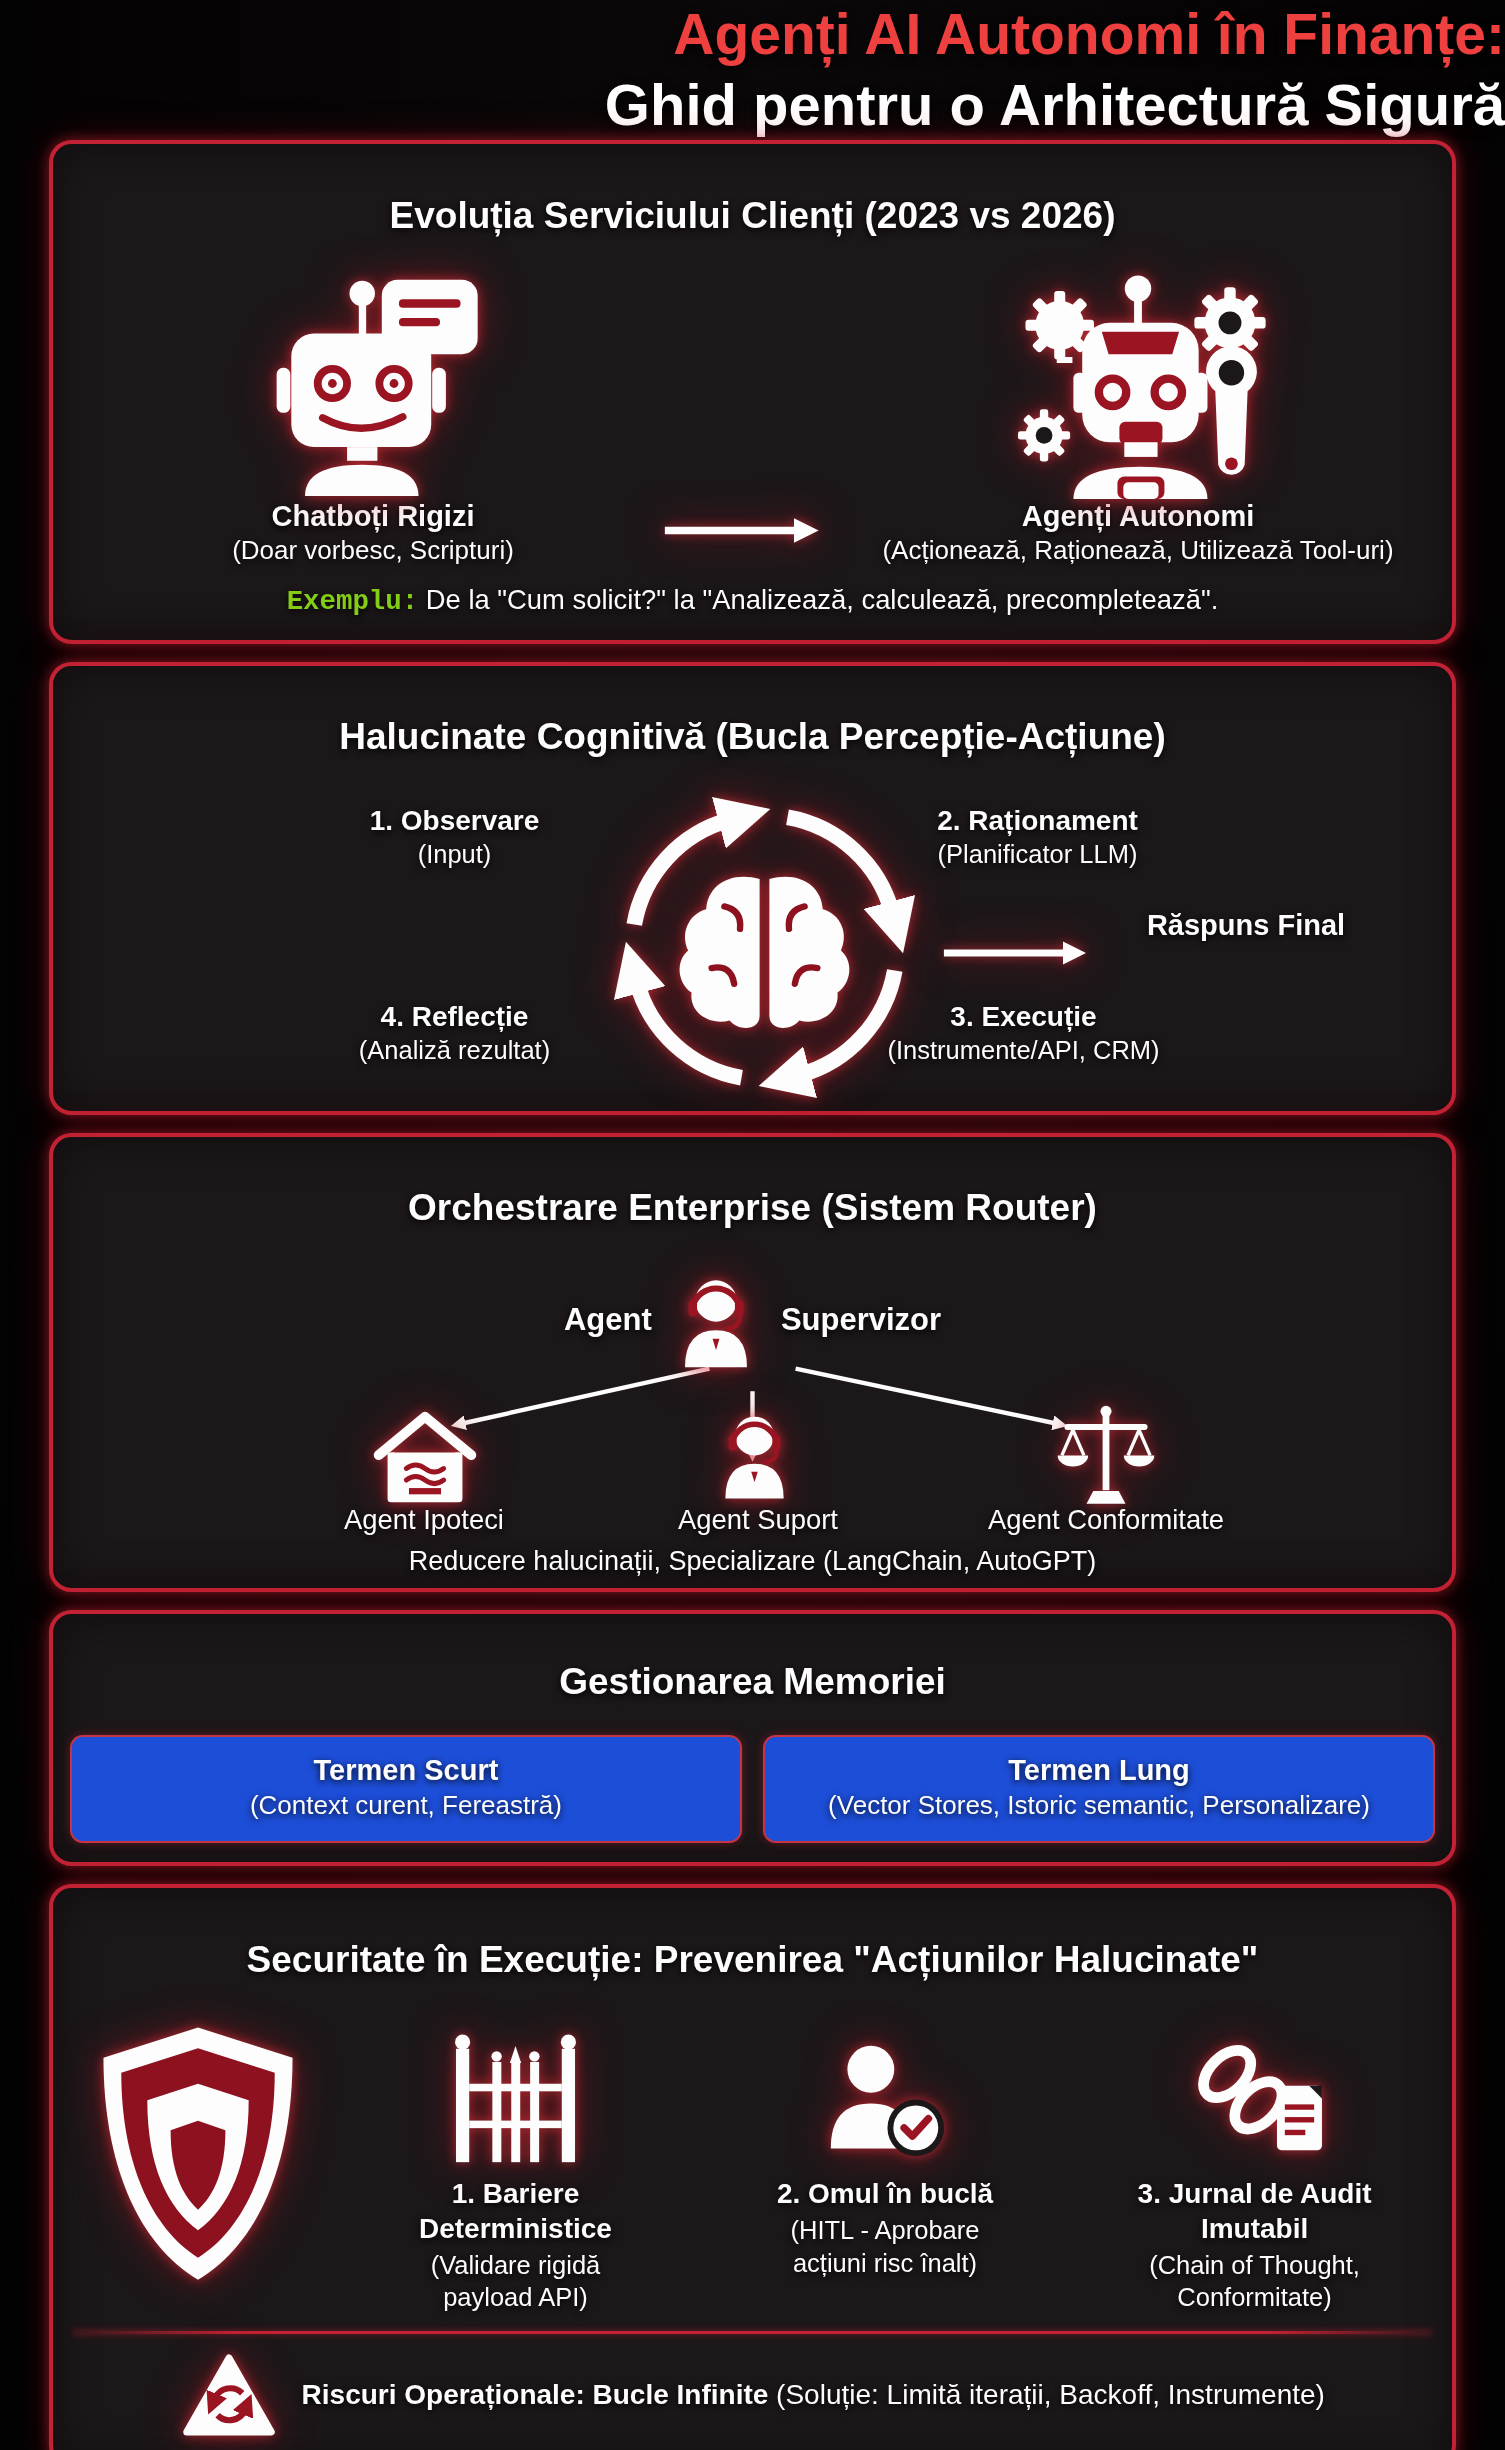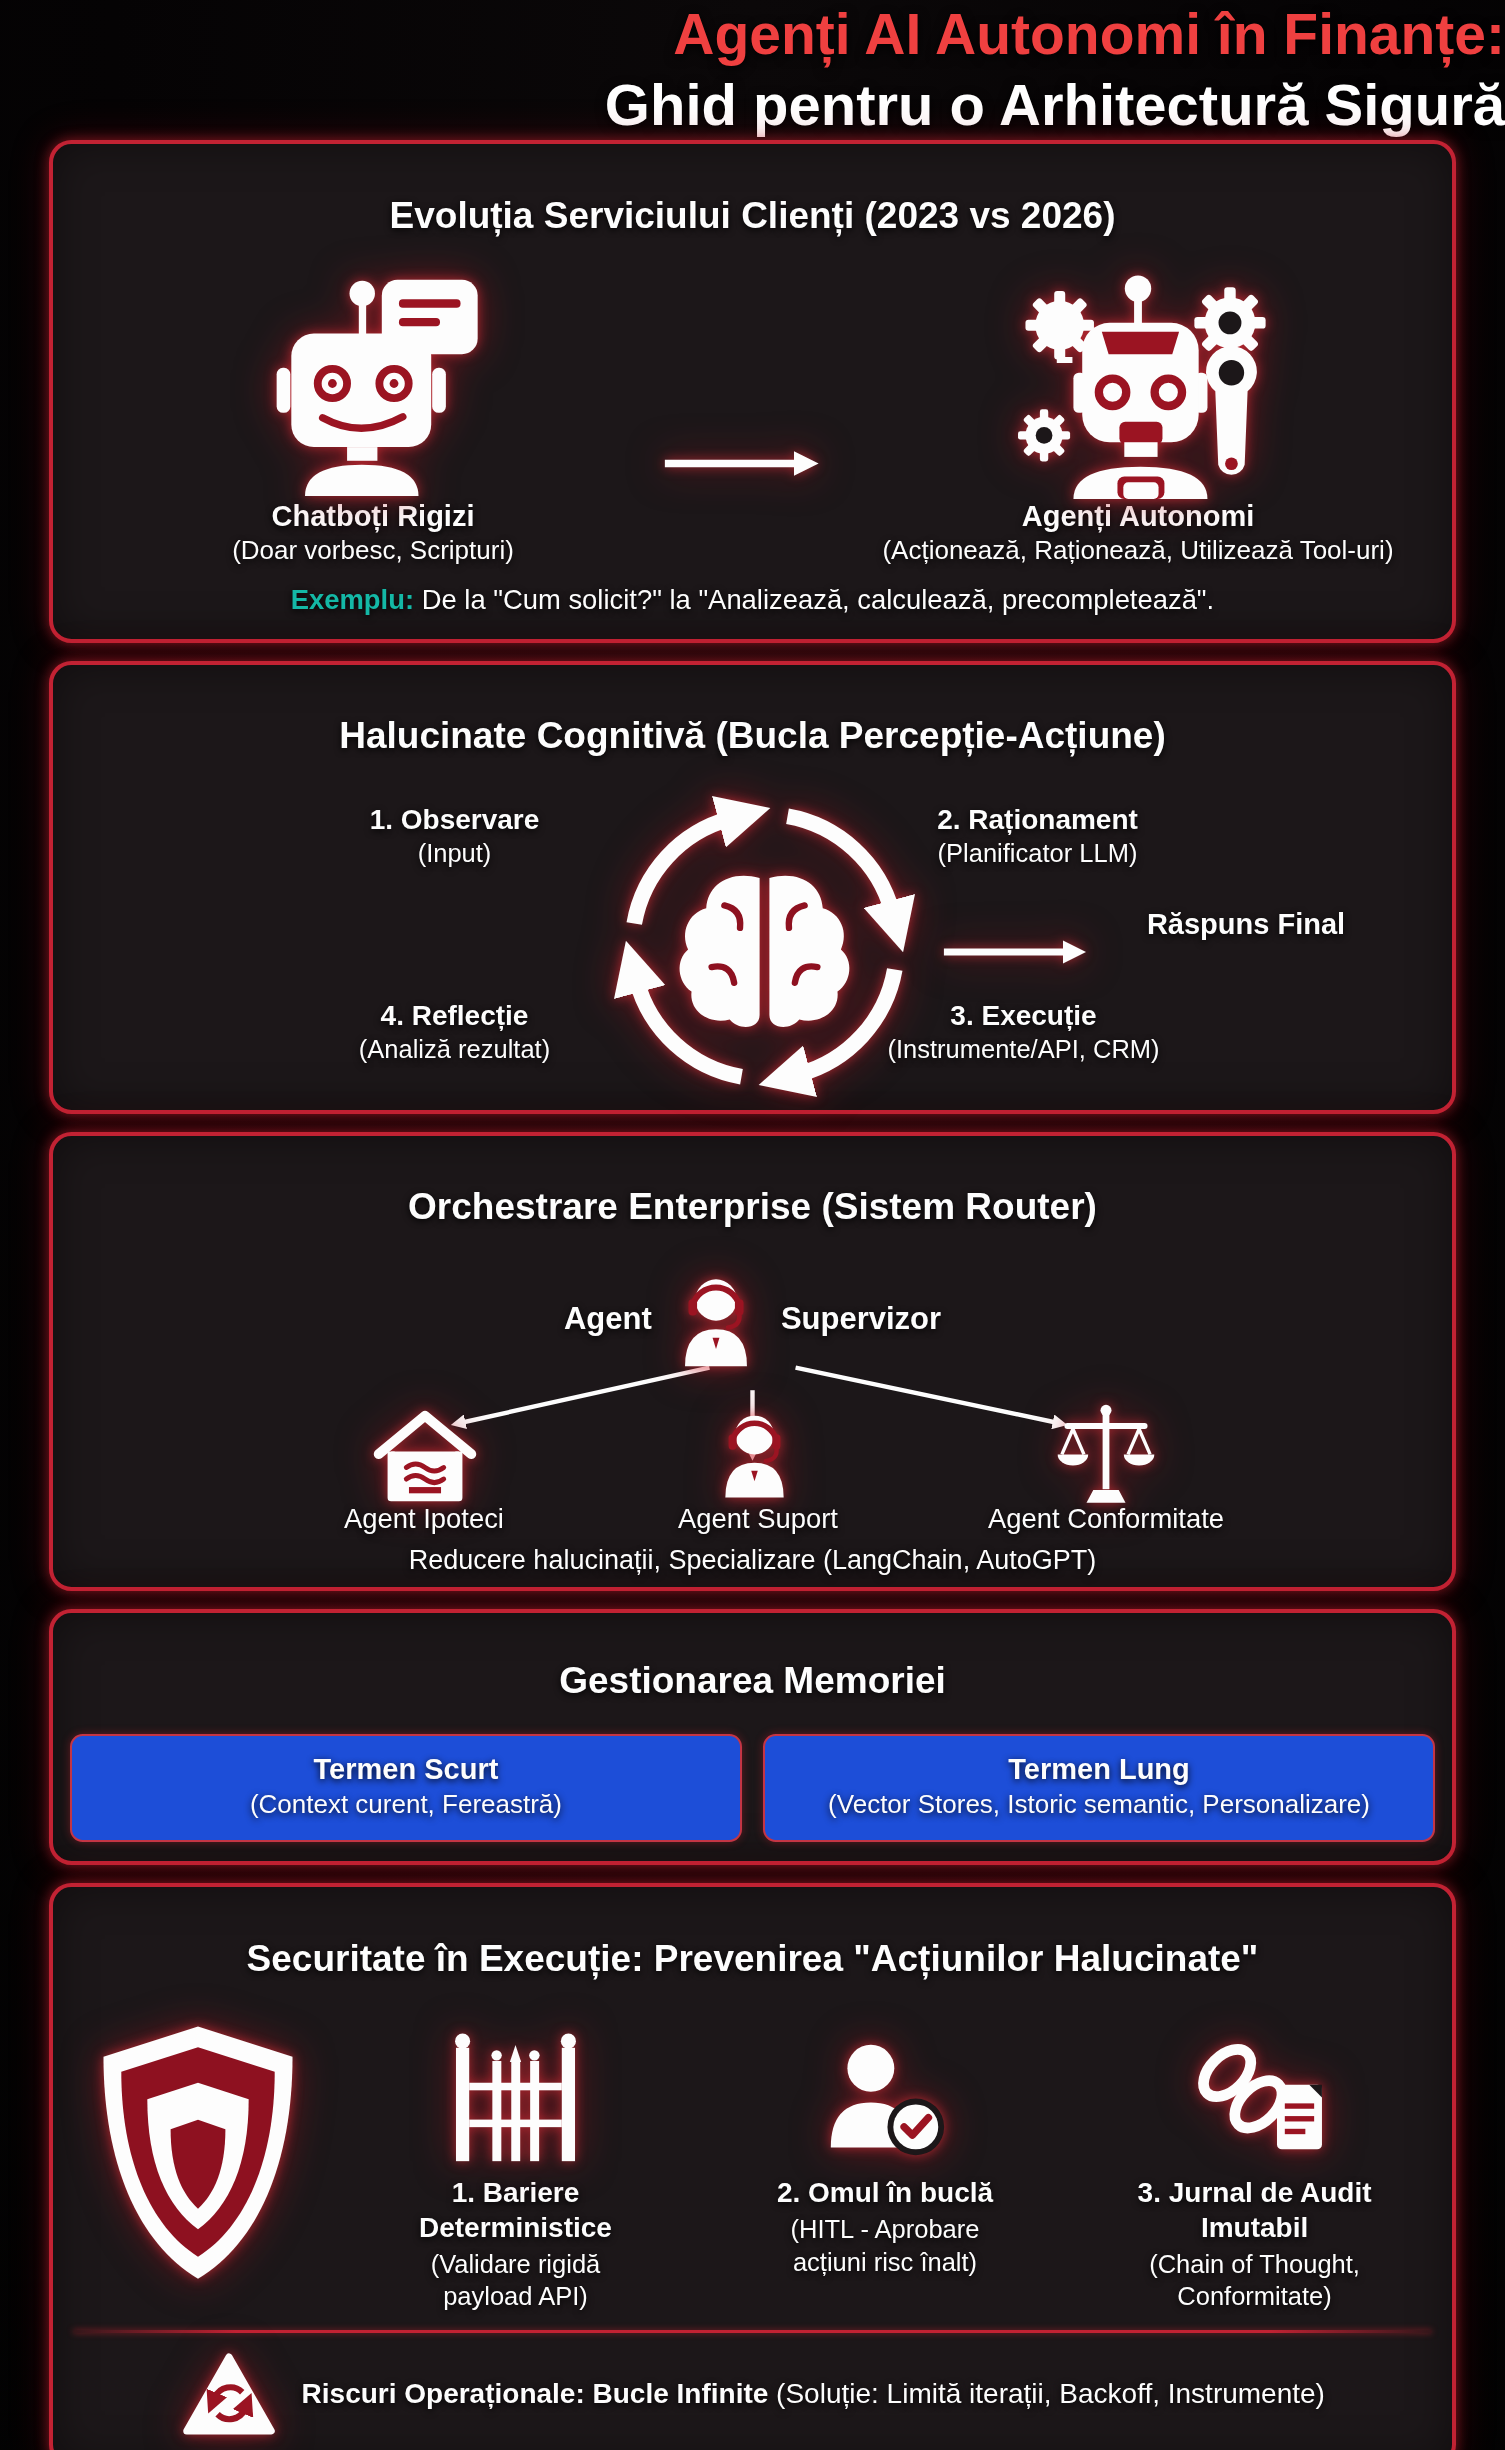--- a/index.html
+++ b/index.html
@@ -15,26 +15,26 @@
   .panel{
     position:relative;margin:0 49px 18px;background:#1c1719;
     border:4.4px solid #c22233;border-radius:22.5px;text-align:center;
     box-shadow:0 0 12.7px rgba(220,38,52,.55),0 0 39px rgba(160,15,28,.28), inset 0 0 44px rgba(0,0,0,.45);
   }
   .sec-title{font-size:37px;font-weight:700;padding:18.6px 29px 0;line-height:1.2;}
   .glow{filter:drop-shadow(0 0 5.9px rgba(235,50,60,.65)) drop-shadow(0 0 18.6px rgba(175,18,32,.5));}
   .col-title{font-size:29px;font-weight:700;line-height:1.22;}
   .col-sub{font-size:26px;font-weight:400;line-height:1.28;}
   
-  .evo-row{display:flex;align-items:center;justify-content:center;margin-top:12.7px;margin-left:6px;}
+  .evo-row{display:flex;align-items:flex-end;justify-content:center;margin-top:12.7px;margin-left:6px;}
   .evo-col{width:554px;}
   .evo-col .icon{height:230px;display:flex;align-items:center;justify-content:center;}
   .evo-arrow{width:211px;padding-top:93px;}
   .example-line{font-size:27.4px;padding:16.7px 19.6px 22.5px;}
-  .example-line b{color:#14b8a6;font-weight:700;}
+  .example-line b{color:#84cc16;font-weight:700;font-family:Liberation Mono, monospace;}
   
   .cog-wrap{position:relative;height:321px;margin-top:2px;}
   .cog-label{position:absolute;text-align:center;}
   .cog-label .col-title{font-size:28px;}
   .cog-label .col-sub{font-size:25.5px;}
   .loop-svg{position:absolute;left:545px;top:-8.8px;}
   .final-arrow{position:absolute;left:887px;top:131px;}
   .final-label{position:absolute;left:1078px;top:119px;width:230px;font-size:29px;font-weight:700;}
   
   .orc-wrap{position:relative;height:327px;margin-top:2.9px;}

